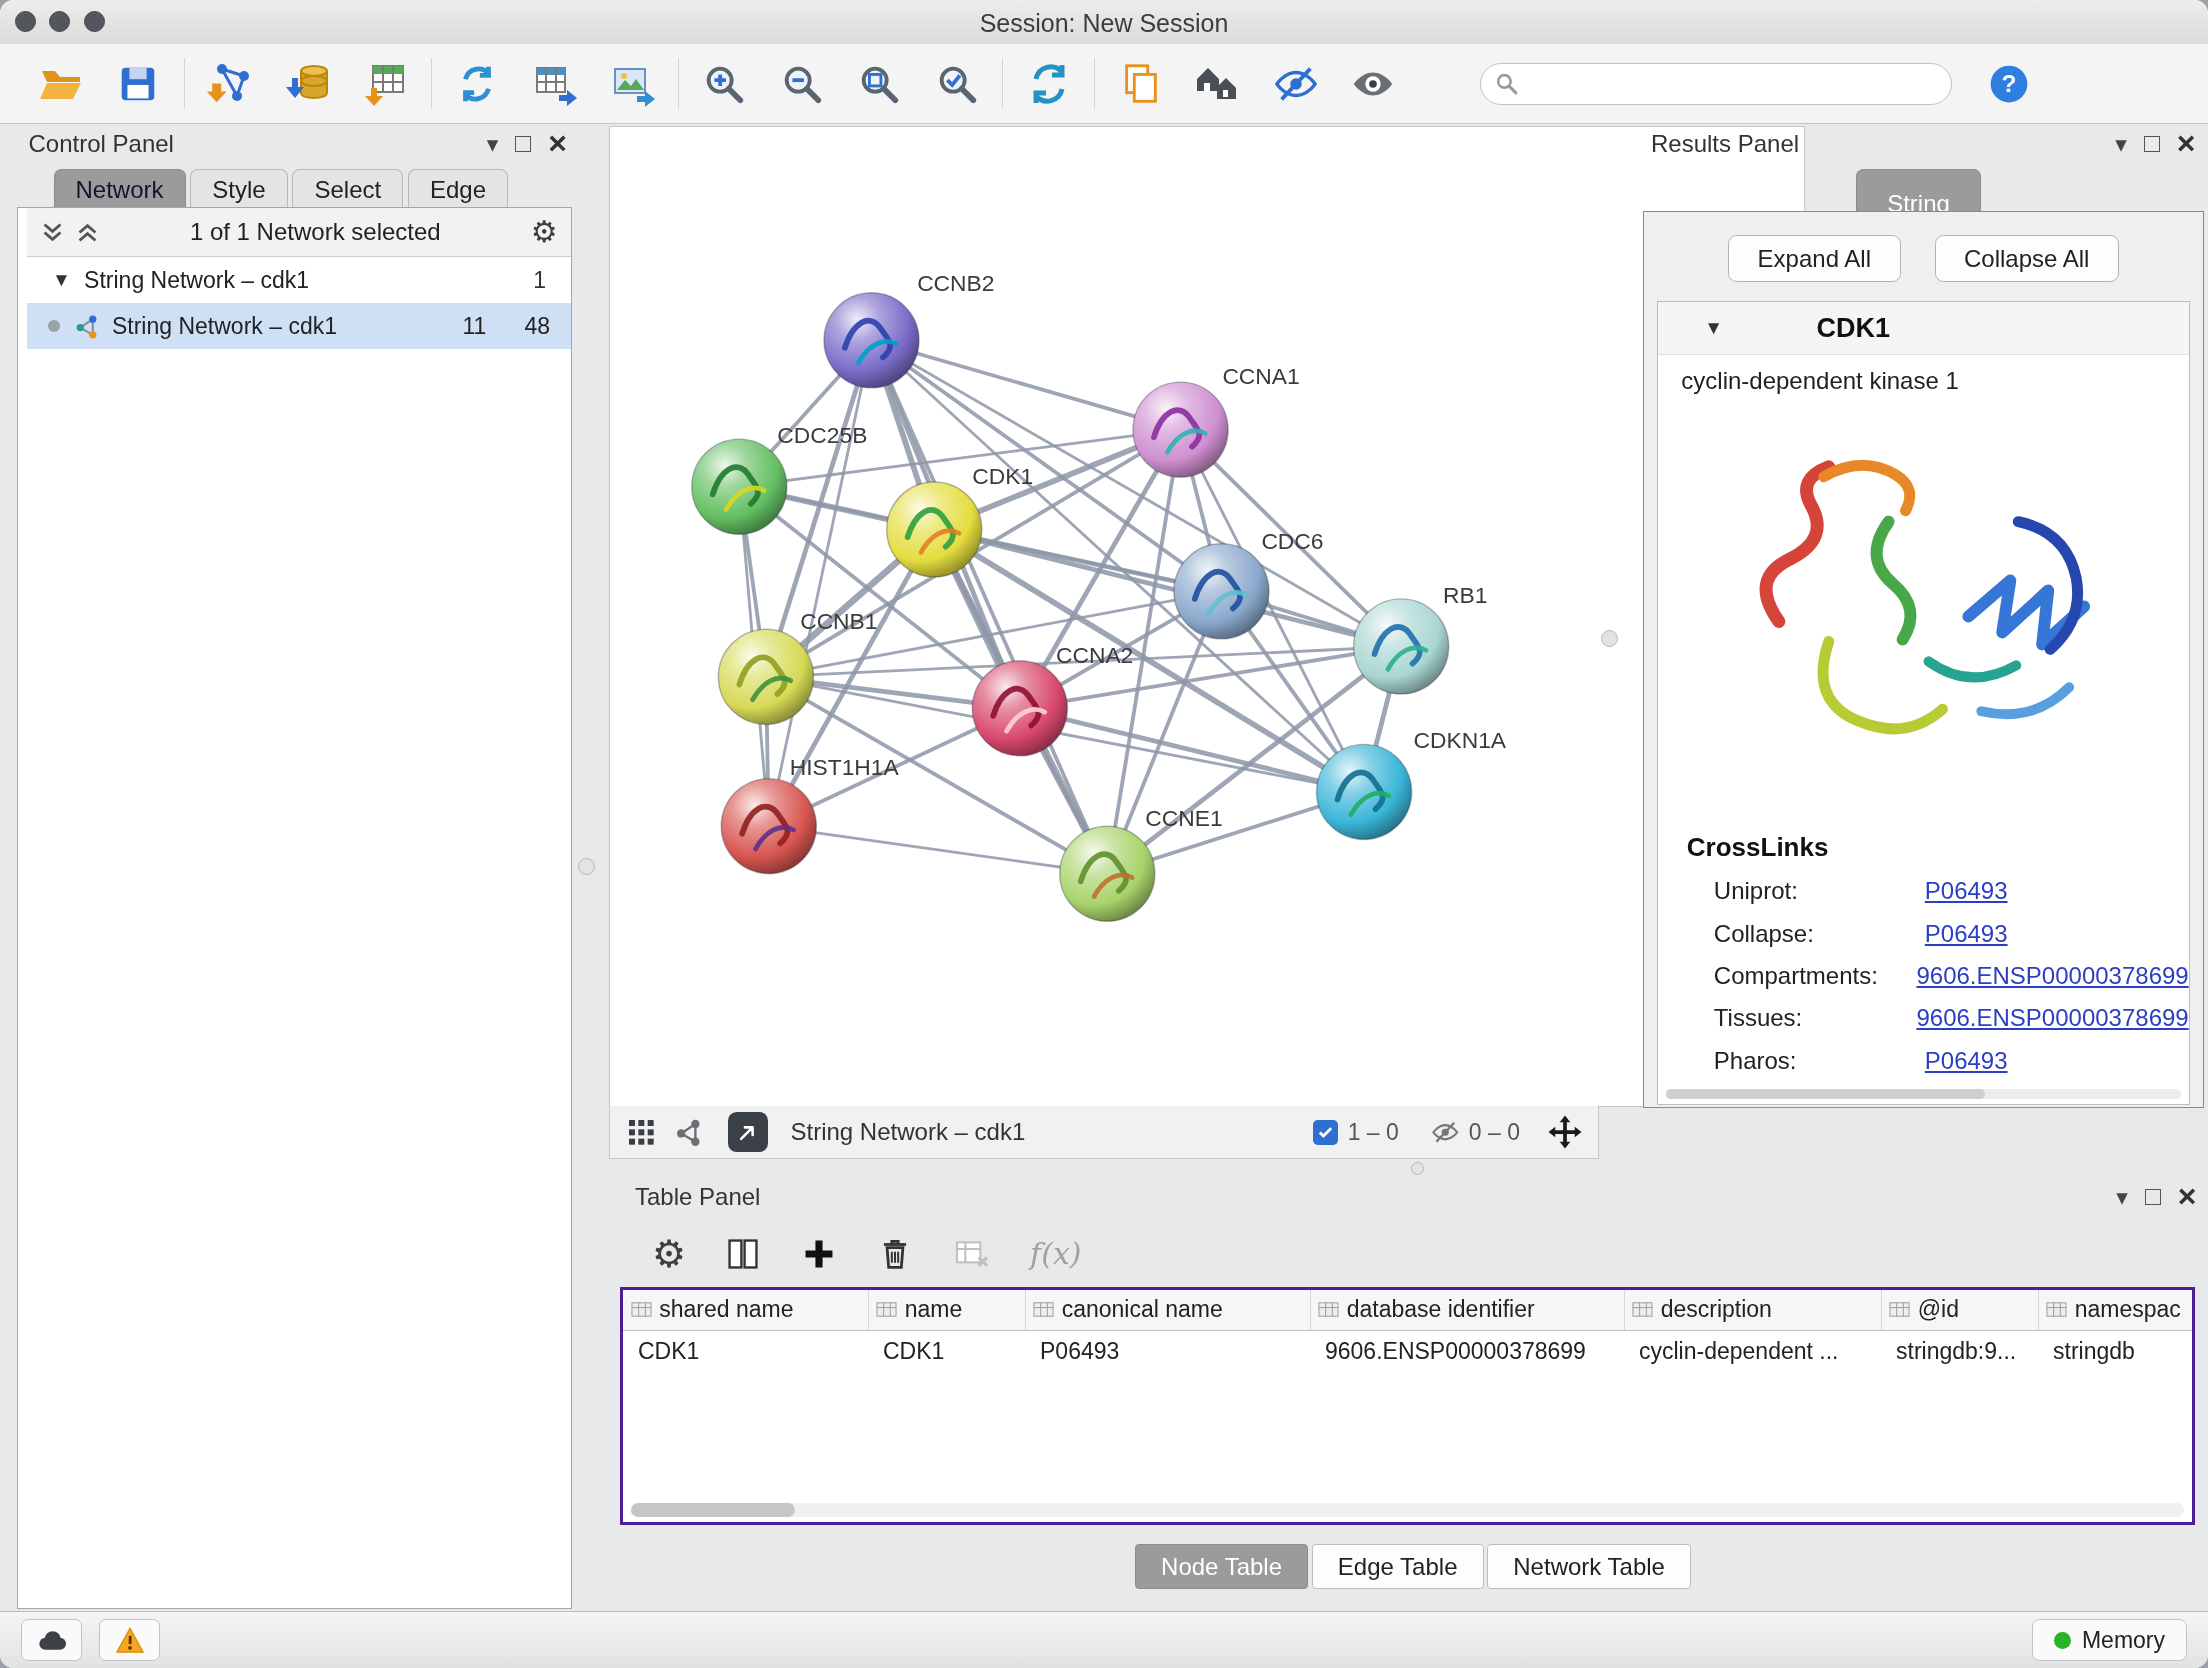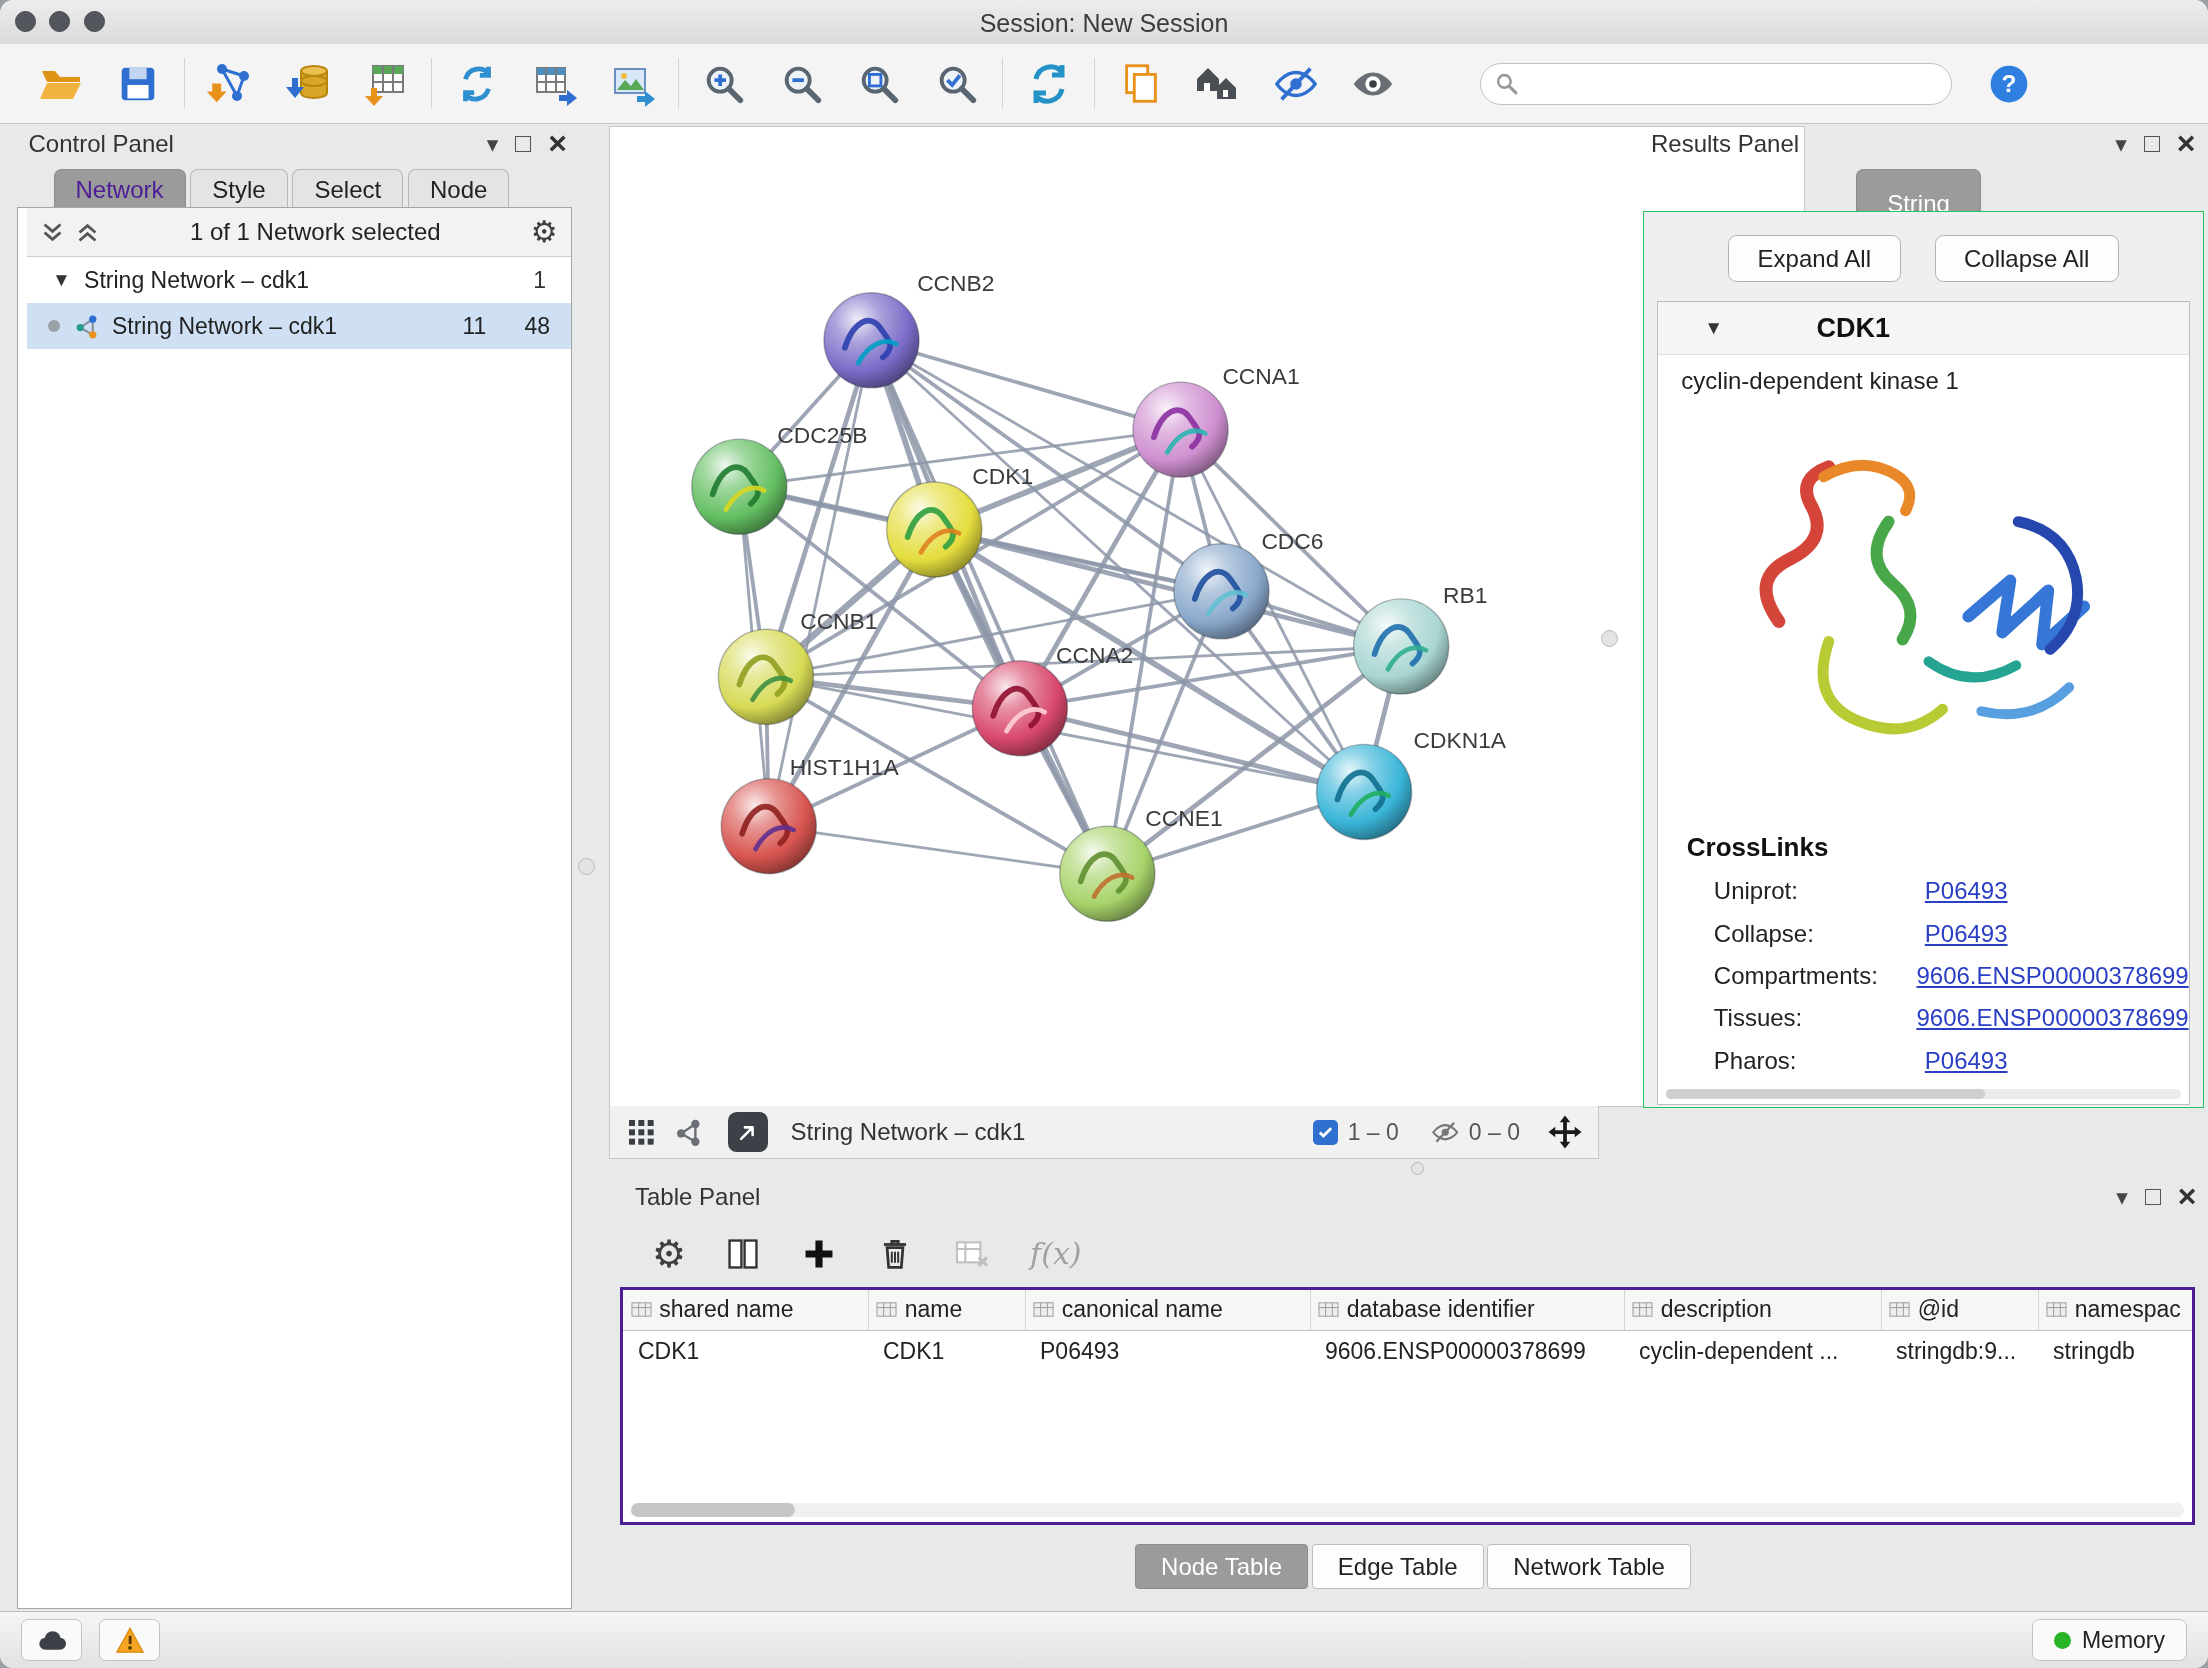--- a/index.html
+++ b/index.html
@@ -31,21 +31,21 @@
   .panel-head { display:flex; align-items:center; height:36px; }
   .panel-head .ph-title { font-size:24px; color:#333; }
   .win-icons { margin-left:auto; display:flex; align-items:center; gap:17px; padding-right:9.5px; }
   .wi-chevron { font-size:23px; color:#444; line-height:1; }
   .wi-max { width:16px; height:16px; border:1.9px solid #555; }
   .wi-close { font-size:32px; font-weight:bold; color:#333; line-height:0.8; }
 
   .tabrow { display:flex; margin-top:6.7px; }
   .tab { padding:6.7px 21px; font-size:24px; color:#222; background:#e4e4e4; border:1px solid #b8b8b8;
     border-bottom:none; border-radius:7.6px 7.6px 0 0; margin-right:4.8px; }
-  .tab.selected { background:#9b9b9b; color:#4c1d95; border-color:#8d8d8d; }
+  .tab.selected { background:#9b9b9b; color:#0f172a; border-color:#8d8d8d; }
 
   
   .control-panel { position:absolute; left:9.5px; top:126px; width:567px; }
   .cp-box { position:absolute; left:17px; top:207px; width:555px; bottom:59px; background:#fff;
     border:1px solid #a6a6a6;padding-left:9px; }
   .cp-toolrow { height:49px; background:#f2f2f2; border-bottom:1px solid #cecece;
     display:flex; align-items:center; padding:0 13.3px; }
   .cp-status { flex:1; text-align:center; font-size:24px; color:#222; }
   .gear { font-size:30px; color:#3f3f3f; line-height:1; }
   .tree-row { height:46px; display:flex; align-items:center; font-size:23px; color:#222; }
@@ -288,21 +288,21 @@
       <span class="win-icons">
         <span class="wi-chevron">▾</span>
         <span class="wi-max"></span>
         <span class="wi-close">×</span>
       </span>
     </div>
     <div class="tabrow" style="margin-left:44px">
       <span class="tab selected">Network</span>
       <span class="tab">Style</span>
       <span class="tab">Select</span>
-      <span class="tab">Node</span>
+      <span class="tab">Edge</span>
     </div>
   </div>
   <div class="cp-box">
     <div class="cp-toolrow">
       <svg width="25" height="25" viewBox="0 0 22 22">
           <path d="M4 4l7 6 7-6M4 11l7 6 7-6" stroke="#555" fill="none" stroke-width="2.5"></path>
         </svg>
       <svg width="25" height="25" viewBox="0 0 22 22" style="margin-left:9.5px">
           <path d="M4 18l7-6 7 6M4 11l7-6 7 6" stroke="#555" fill="none" stroke-width="2.5"></path>
         </svg>

